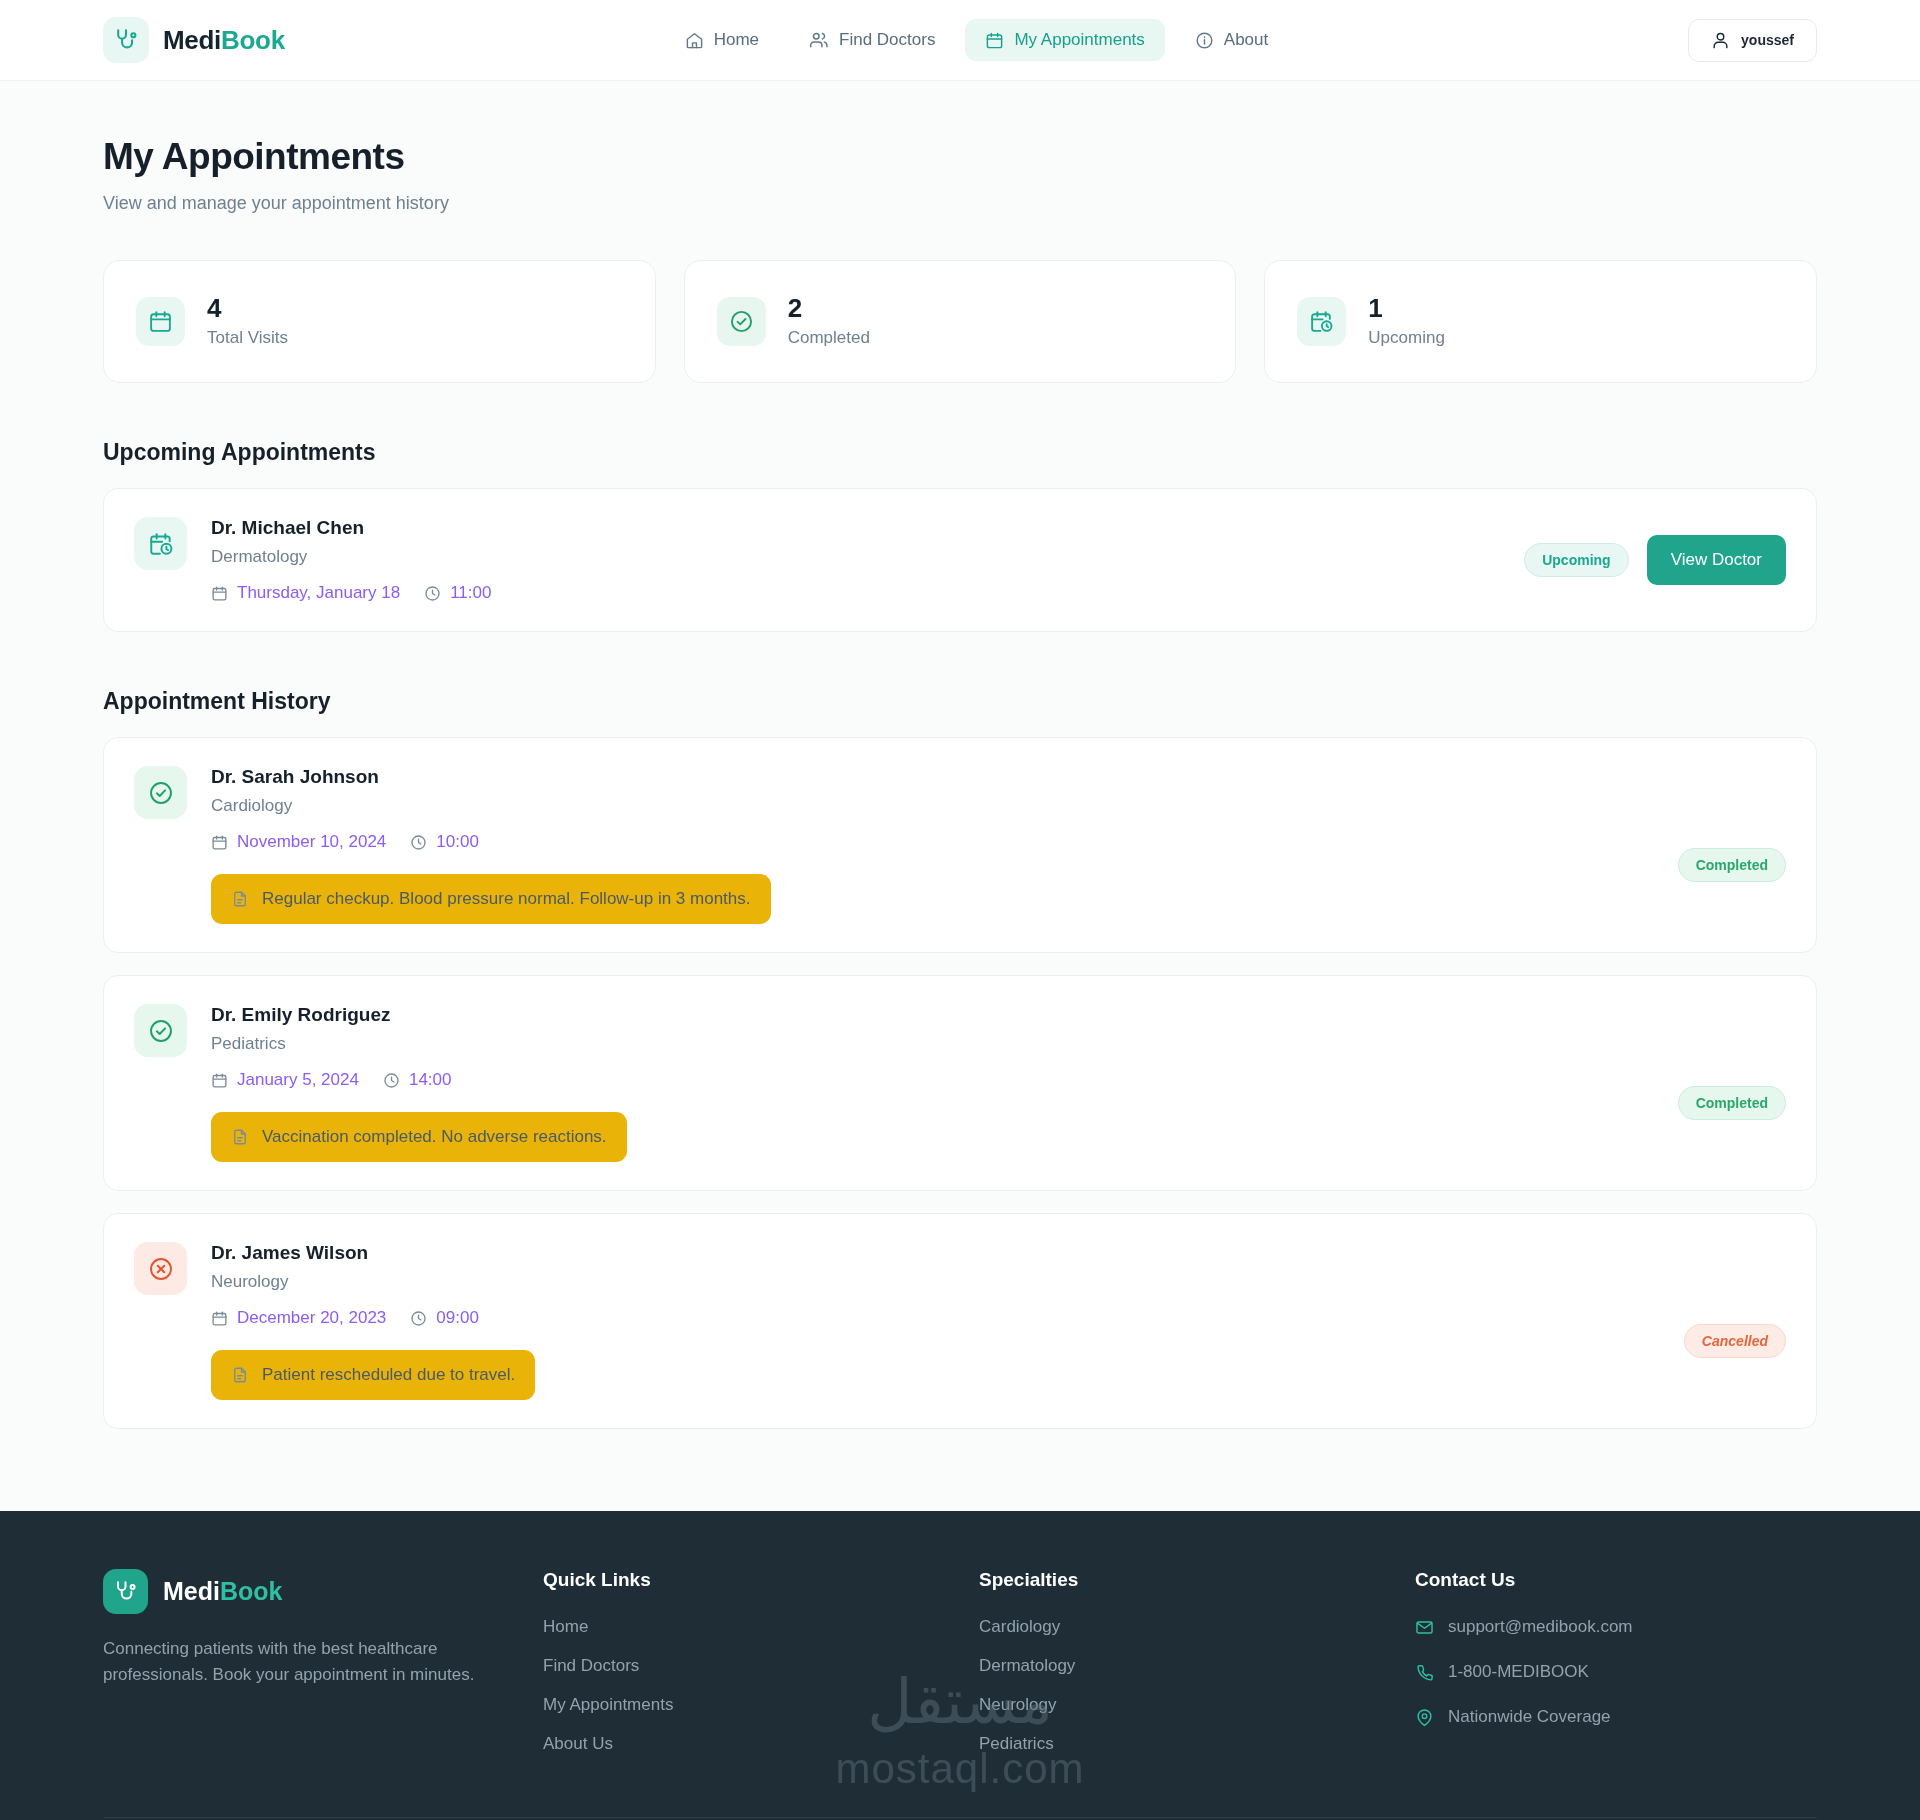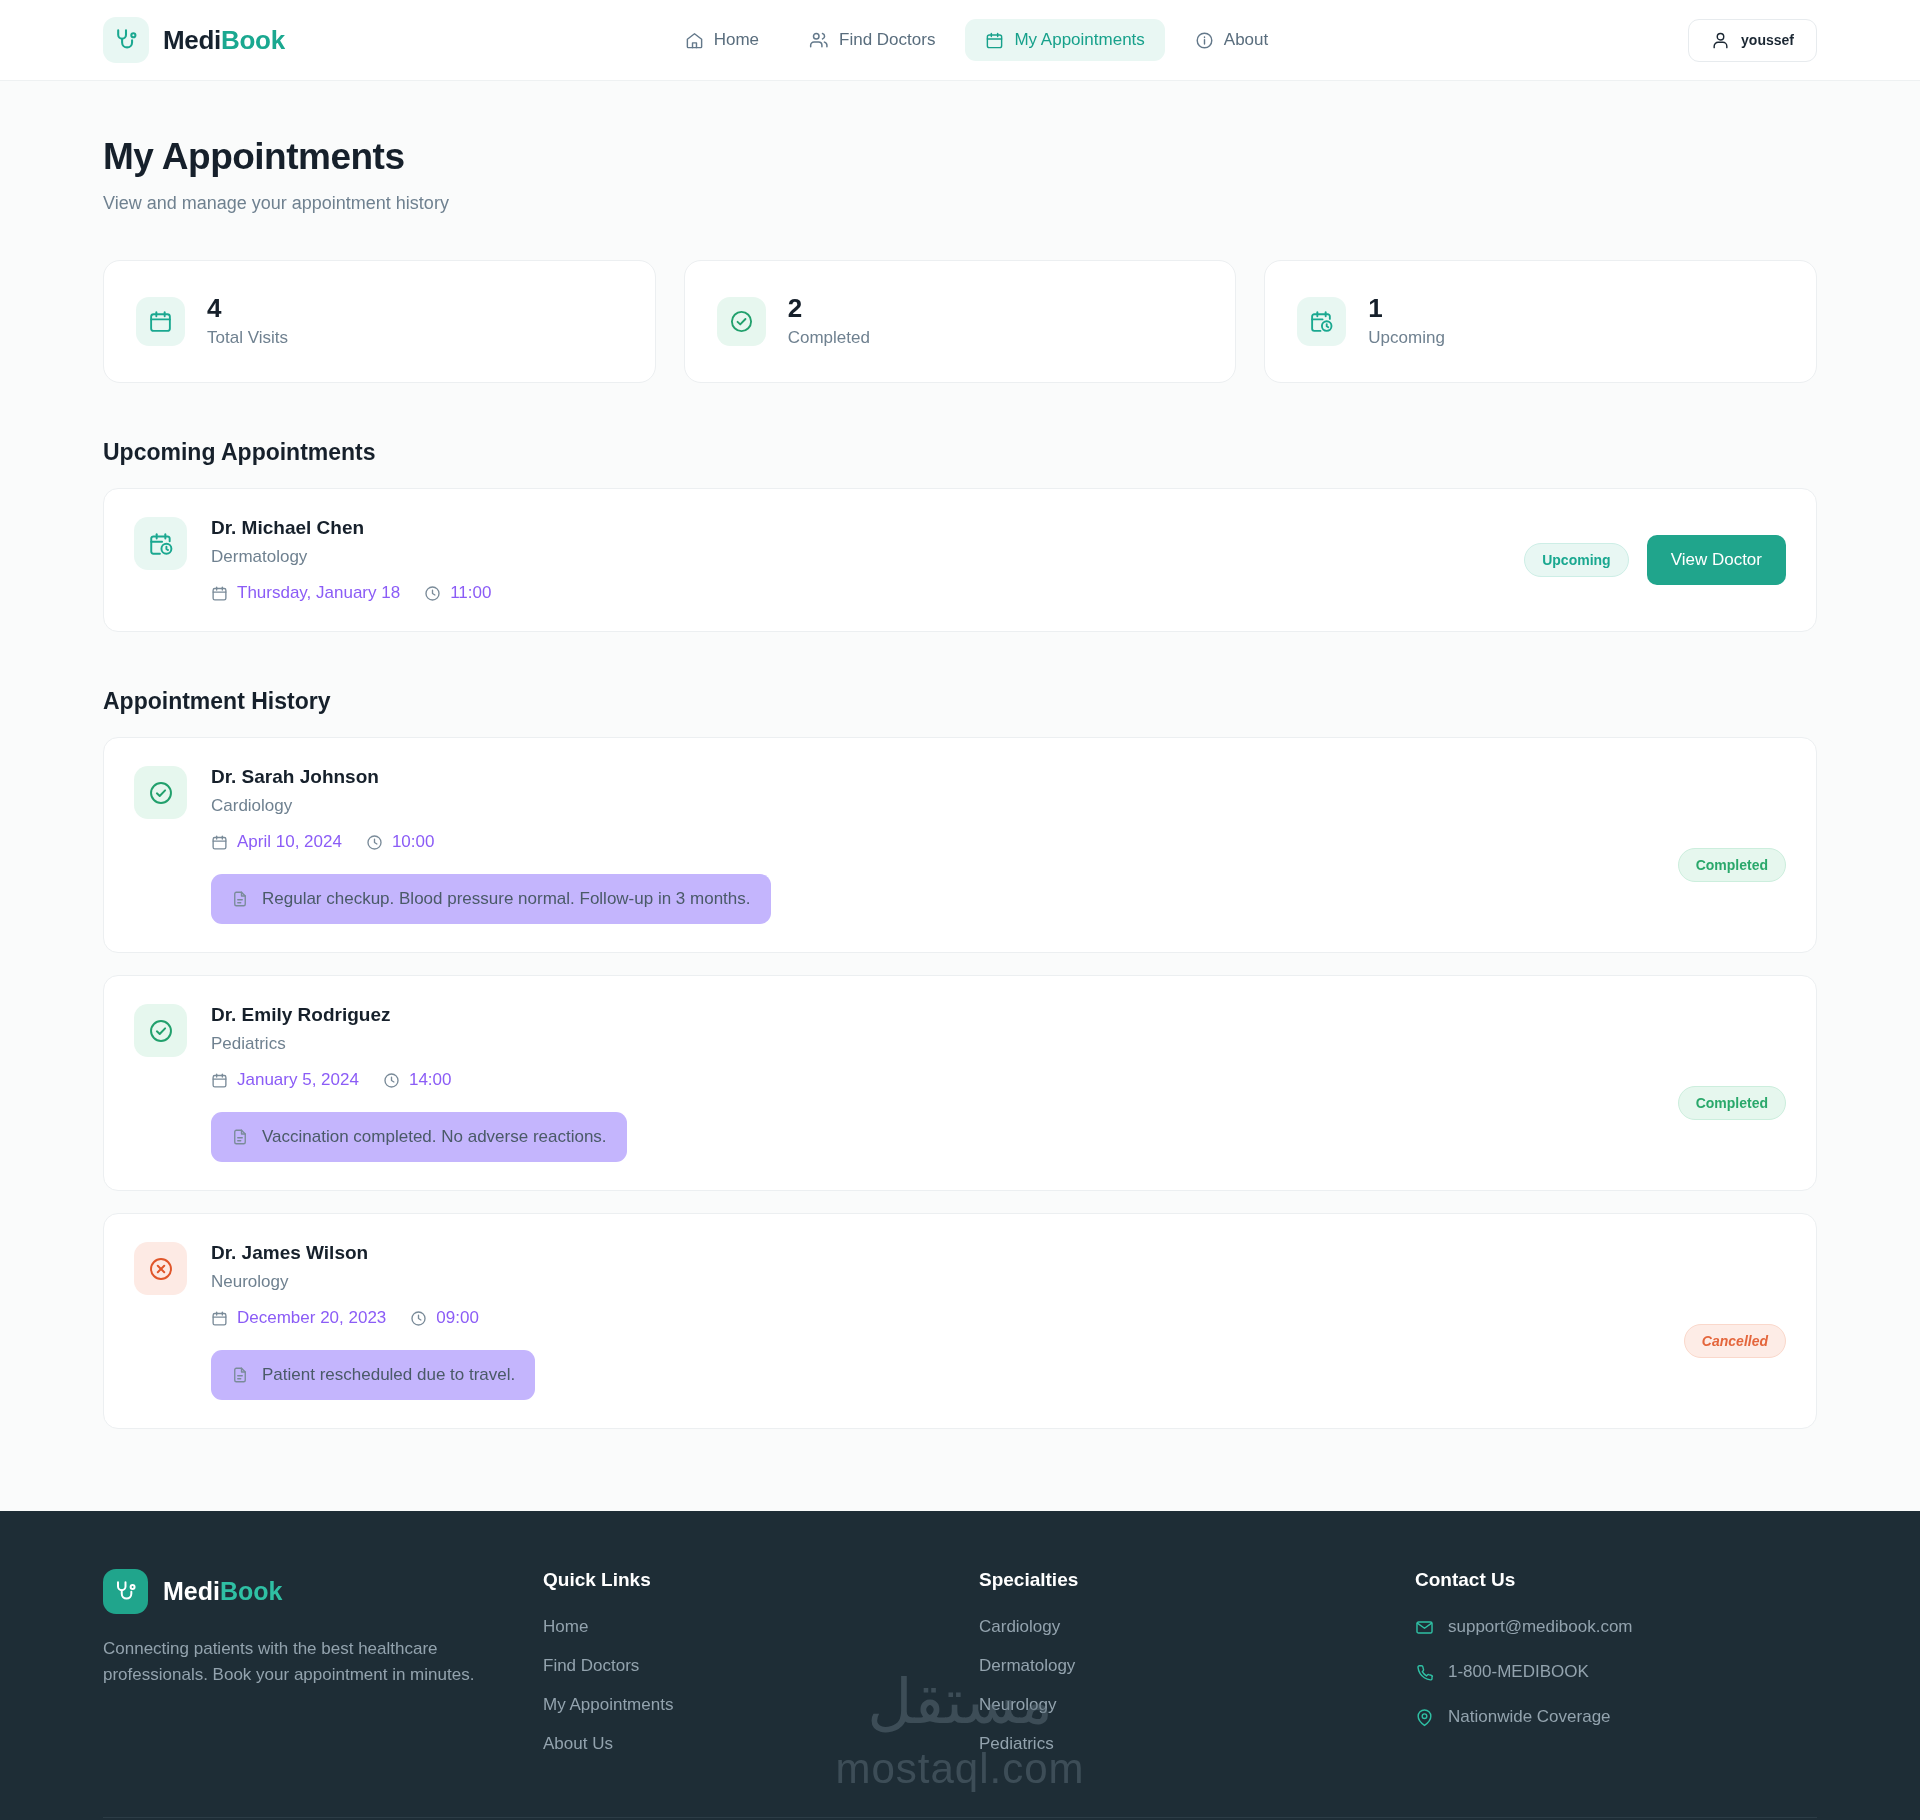--- a/index.html
+++ b/index.html
@@ -116,21 +116,21 @@
   }
   .appt-ico.green { background: #e6f7ee; }
   .appt-ico.red { background: #fdeae4; }
   .appt-body { flex: 1; min-width: 0; }
   .appt-name { font-size: 19px; font-weight: bold; color: #16202b; }
   .appt-spec { font-size: 17px; color: #6f8190; margin-top: 8px; }
   .appt-meta { display: flex; align-items: center; gap: 24px; margin-top: 16px; }
   .meta { display: flex; align-items: center; gap: 9px; font-size: 17px; color: #8b5cf6; }
   .note {
     margin-top: 22px;
-    background: #c4b5fd;
+    background: #eab308;
     border-radius: 11px;
     padding: 15px 20px;
     display: inline-flex;
     align-items: center;
     gap: 13px;
     font-size: 17px;
     color: #4a5a68;
   }
   .appt-right {
     display: flex; align-items: center; gap: 18px;
@@ -366,21 +366,21 @@
         <div class="appt-name">Dr. Sarah Johnson</div>
         <div class="appt-spec">Cardiology</div>
         <div class="appt-meta">
           <span class="meta">
             <svg width="17" height="17" viewBox="0 0 24 24" fill="none" stroke="#7a8b99" stroke-width="1.9" stroke-linecap="round" stroke-linejoin="round">
               <rect x="3" y="5" width="18" height="16" rx="2.4"></rect>
                 <path d="M3 10h18"></path>
                 <path d="M8 3v4"></path>
                 <path d="M16 3v4"></path>
             </svg>
-            <span>April 10, 2024</span>
+            <span>November 10, 2024</span>
           </span>
           <span class="meta">
             <svg width="17" height="17" viewBox="0 0 24 24" fill="none" stroke="#7a8b99" stroke-width="1.9" stroke-linecap="round" stroke-linejoin="round">
               <circle cx="12" cy="12" r="9.2"></circle>
                 <path d="M12 7.4V12l3.4 2.1"></path>
             </svg>
             <span>10:00</span>
           </span>
         </div>
         <div class="note">

